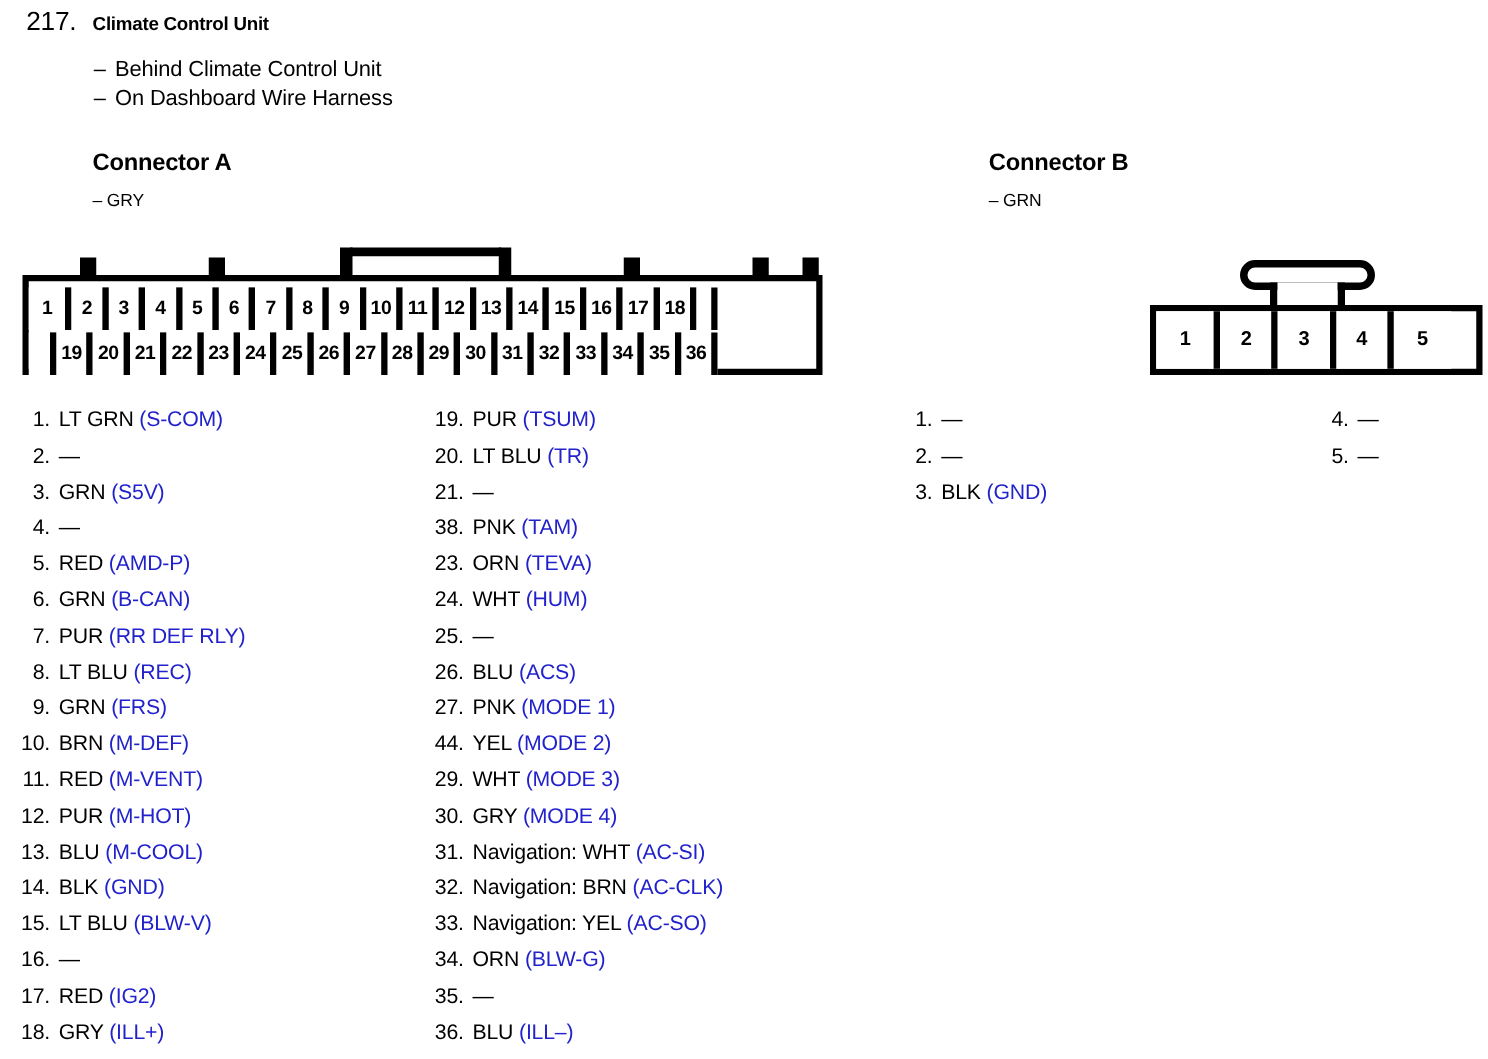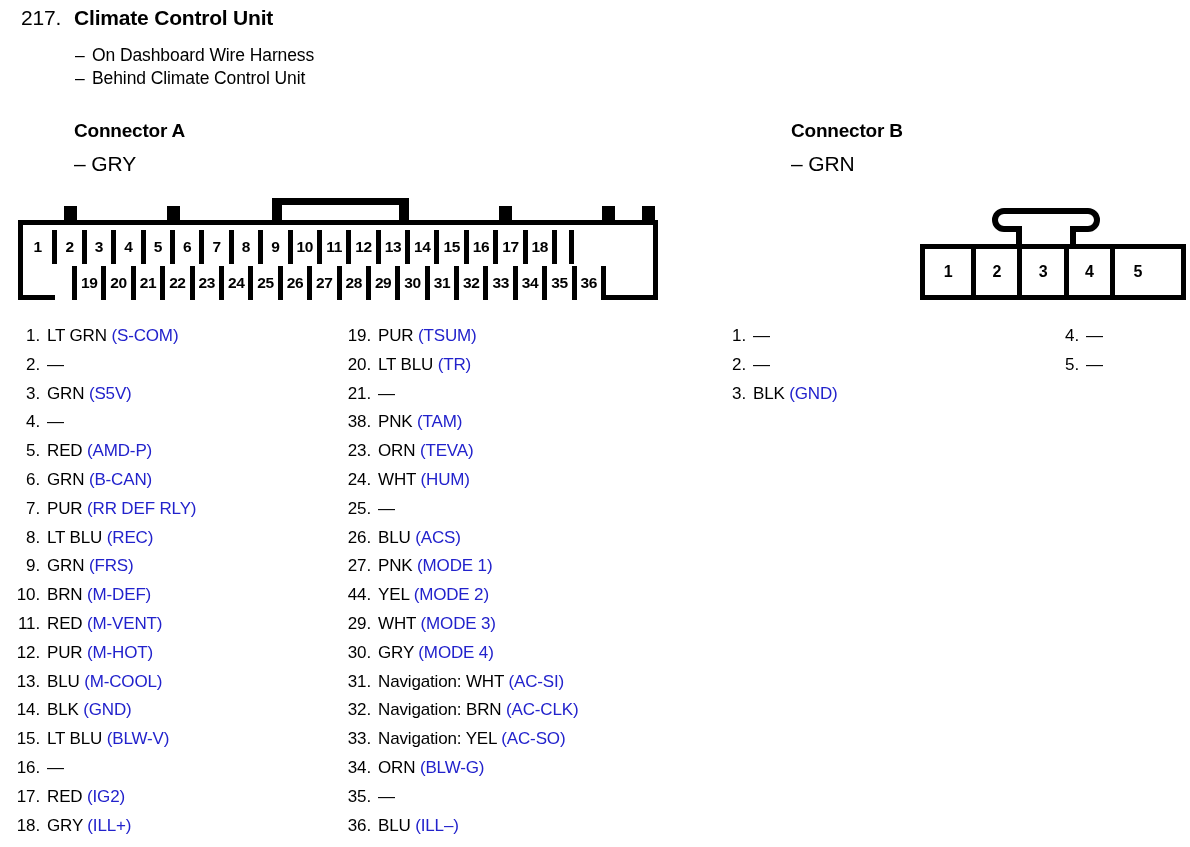--- a/index.html
+++ b/index.html
@@ -25,21 +25,21 @@
     display: flex;
     align-items: baseline;
   }
   #section-header .sec-num {
     font-size: 21px;
     font-weight: normal;
     letter-spacing: -0.2px;
     margin-left: 13px;
   }
   #section-header .sec-title {
-    font-size: 21px;
+    font-size: 15px;
     font-weight: bold;
     margin-left: 13px;
     letter-spacing: -0.2px;
   }
   #header-notes {
     position: absolute;
     left: 75px;
     top: 44px;
   }
   #header-notes .note {
@@ -52,21 +52,21 @@
 
   
   .conn-title {
     position: absolute;
     font-size: 19px;
     font-weight: bold;
     letter-spacing: -0.2px;
   }
   .conn-sub {
     position: absolute;
-    font-size: 21px;
+    font-size: 14px;
     letter-spacing: -0.1px;
   }
   #connA-title { left: 74px; top: 120px; }
   #connA-sub   { left: 74px; top: 152px; }
   #connB-title { left: 791px; top: 120px; }
   #connB-sub   { left: 791px; top: 152px; }
 
   
   #connector-a {
     position: absolute;
@@ -88,21 +88,21 @@
   }
   .row {
     position: absolute;
     left: 0;
     width: 100%;
     height: 34px;
     display: flex;
     box-sizing: border-box;
   }
   #connA-row-top { top: 5px; }
-  #connA-row-bot { top: 41px; margin-left: 32px; }
+  #connA-row-bot { top: 41px; }
   .cell {
     flex: 0 0 auto;
     width: 34.4px;
     height: 34px;
     box-sizing: border-box;
     border-left: 5px solid #000;
     border-right: 5px solid #000;
     margin-right: -5px;
     display: flex;
     align-items: center;
@@ -244,24 +244,24 @@
 </head>
 <body>
 
 <div id="section-header">
   <span class="sec-num">217.</span>
   <span class="sec-title">Climate Control Unit</span>
 </div>
 
 <div id="header-notes">
   <div class="note">
+    <span class="dash-lead">–</span><span>Behind Climate Control Unit</span>
+  </div>
+  <div class="note">
     <span class="dash-lead">–</span><span>On Dashboard Wire Harness</span>
-  </div>
-  <div class="note">
-    <span class="dash-lead">–</span><span>Behind Climate Control Unit</span>
   </div>
 </div>
 
 <div class="conn-title" id="connA-title">Connector A</div>
 <div class="conn-sub" id="connA-sub">– GRY</div>
 
 <div id="connector-a">
   <div id="connA-latch">
     <div class="bar"></div>
     <div class="post left"></div>

